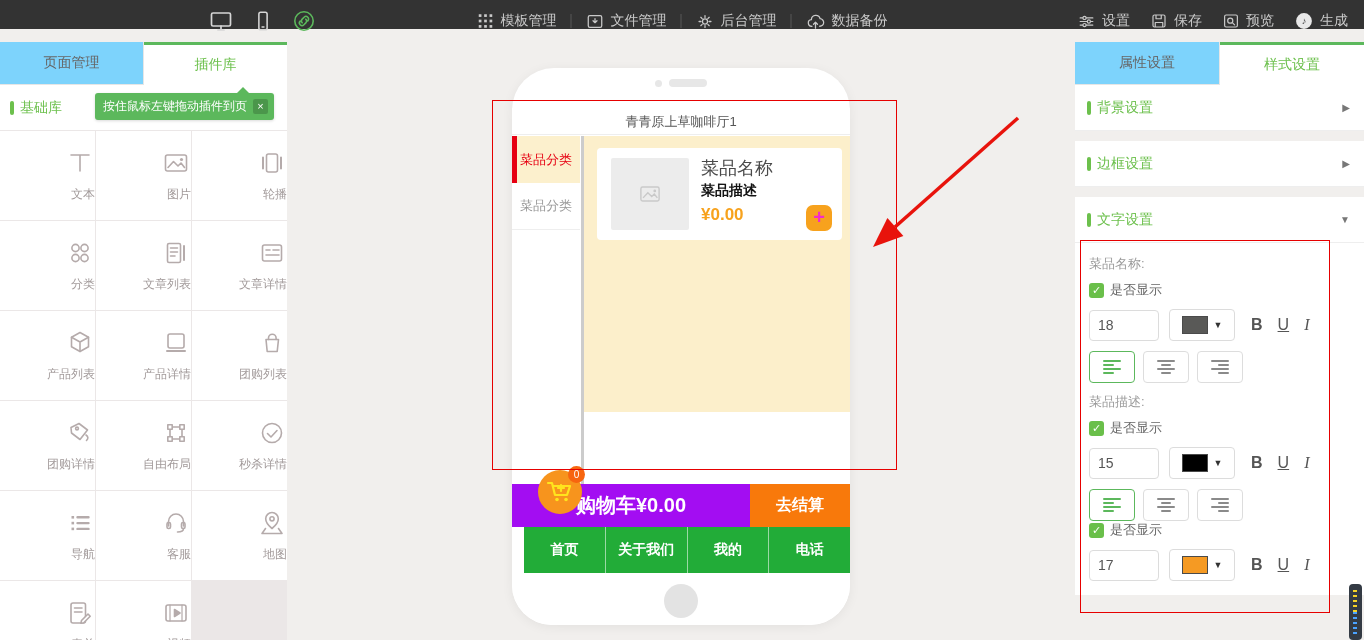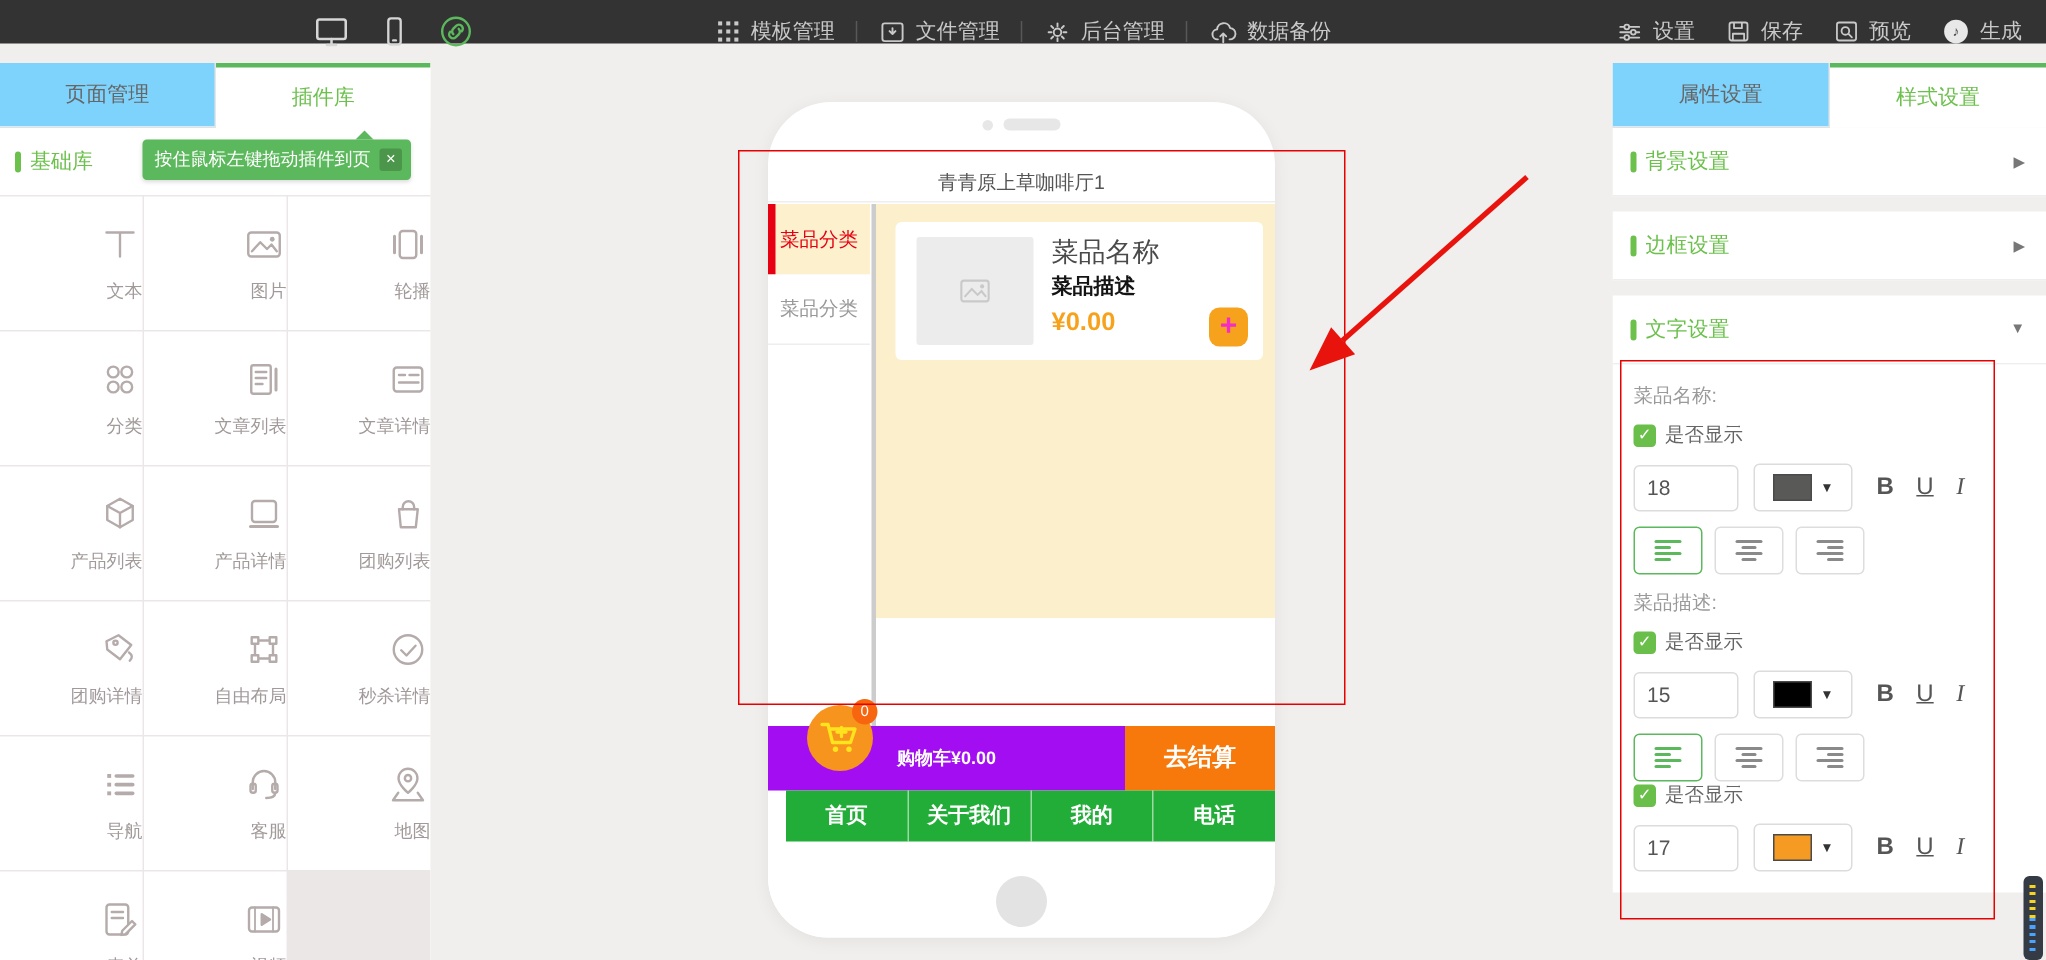--- a/index.html
+++ b/index.html
@@ -45,25 +45,25 @@
   .catitem.idle { background:#fff; color:#999; border-bottom:1px solid #eee; }
   .pscroll { position:absolute; left:69px; top:0; width:3px; height:348px; background:#ccc; }
   .pmain { position:absolute; left:72px; top:0; right:0; height:276px; background:#fcefcb; }
   .card { position:absolute; left:13px; top:12px; right:8px; height:92px; background:#fff; border-radius:4px; }
   .cimg { position:absolute; left:14px; top:10px; width:78px; height:72px; background:#ececec; border-radius:2px; display:flex; align-items:center; justify-content:center; }
   .cname { position:absolute; left:104px; top:8px; font-size:18px; color:#4a4a4a; }
   .cdesc { position:absolute; left:104px; top:34px; font-size:14px; font-weight:bold; color:#141414; }
   .cprice { position:absolute; left:104px; top:57px; font-size:17px; font-weight:bold; color:#f7a21d; }
   .cadd { position:absolute; right:10px; bottom:9px; width:26px; height:26px; background:#f7a21d; border-radius:7px; color:#f32cc8; font-size:20px; font-weight:bold; text-align:center; line-height:24px; cursor:pointer; }
   .cartbar { position:absolute; top:416px; left:0; right:0; height:43px; }
-  .cart-purple { position:absolute; left:0; top:0; right:100px; bottom:0; background:#a30df2; color:#fff; font-size:12px; font-weight:bold; display:flex; align-items:center; justify-content:center; }
+  .cart-purple { position:absolute; left:0; top:0; right:100px; bottom:0; background:#a30df2; color:#fff; font-size:20px; font-weight:bold; display:flex; align-items:center; justify-content:center; }
   .checkout { position:absolute; right:0; top:0; width:100px; height:43px; background:#f8790b; color:#fff; font-size:16px; font-weight:bold; display:flex; align-items:center; justify-content:center; cursor:pointer; }
   .cartcircle { position:absolute; left:26px; top:-14px; width:44px; height:44px; border-radius:50%; background:#f7941d; z-index:3; cursor:pointer; }
   .cartbadge { position:absolute; right:-3px; top:-4px; width:17px; height:17px; border-radius:50%; background:#f7650f; color:#fff; font-size:10px; line-height:17px; text-align:center; }
-  .pnav { position:absolute; top:459px; left:12px; right:0; height:34px; background:#22ac38; display:flex; }
+  .pnav { position:absolute; top:459px; left:12px; right:0; height:46px; background:#22ac38; display:flex; }
   .pnav-item { flex:1; display:flex; align-items:center; justify-content:center; color:#fff; font-size:14px; font-weight:bold; cursor:pointer; }
   .pnav-item + .pnav-item { border-left:1px solid rgba(255,255,255,.55); }
   .phome { position:absolute; top:505px; left:0; right:0; bottom:0; background:#fff; border-radius:0 0 40px 40px; }
   .homebtn { position:absolute; left:50%; top:11px; transform:translateX(-50%); width:34px; height:34px; border-radius:50%; background:#e3e3e3; cursor:pointer; }
 
   
   .rp { position:absolute; left:1075px; top:42px; width:289px; height:598px; background:#f1efed; overflow:hidden; z-index:5; }
   .rp .tabs { background:#fff; }
   .rsec { height:46px; background:#fff; display:flex; align-items:center; padding:0 14px 0 12px; border-bottom:1px solid #eee; margin-bottom:10px; cursor:pointer; }
   .rsec:first-of-type { margin-top:3px; }

